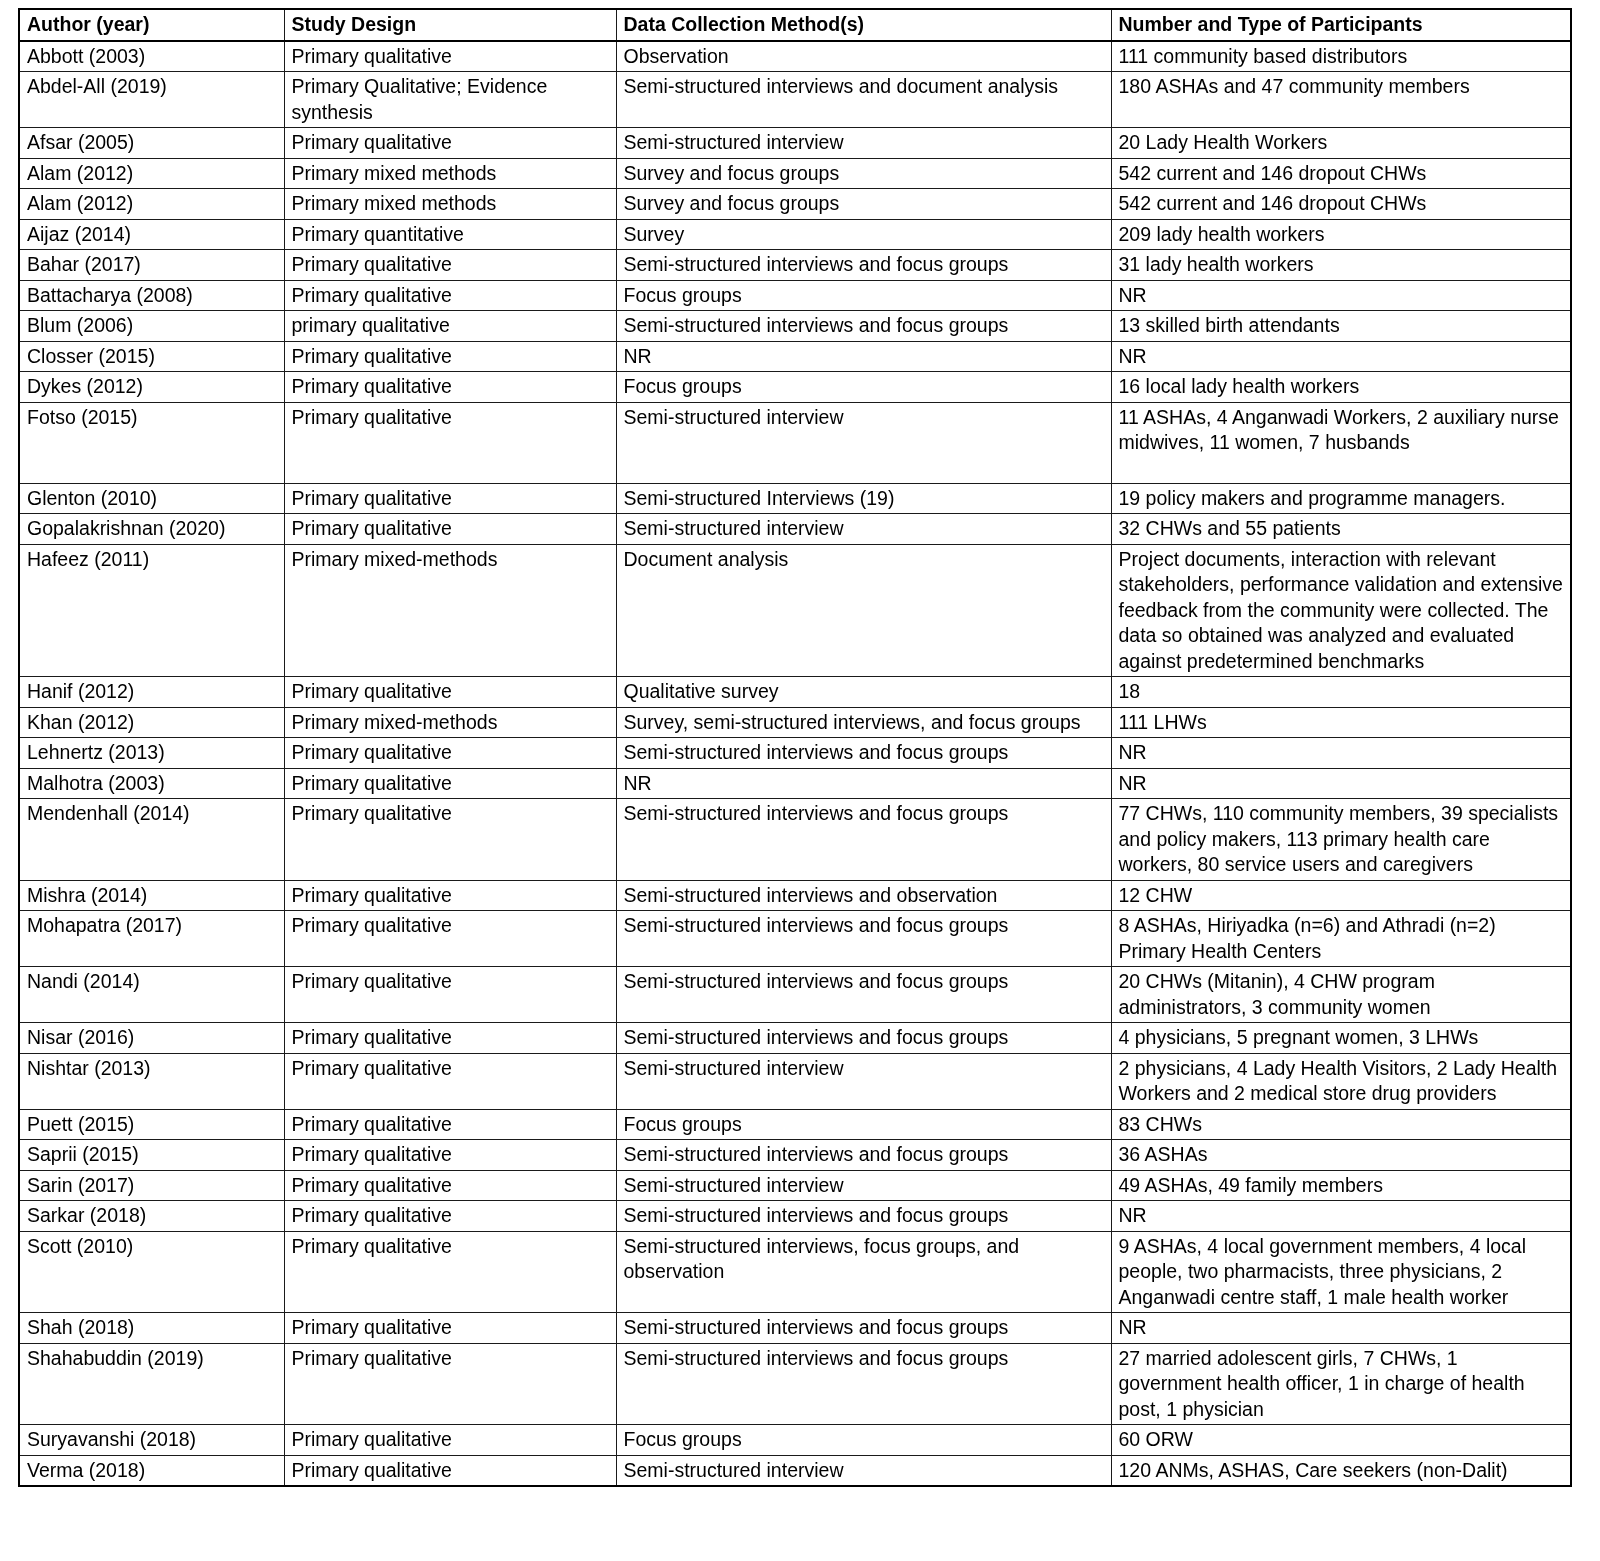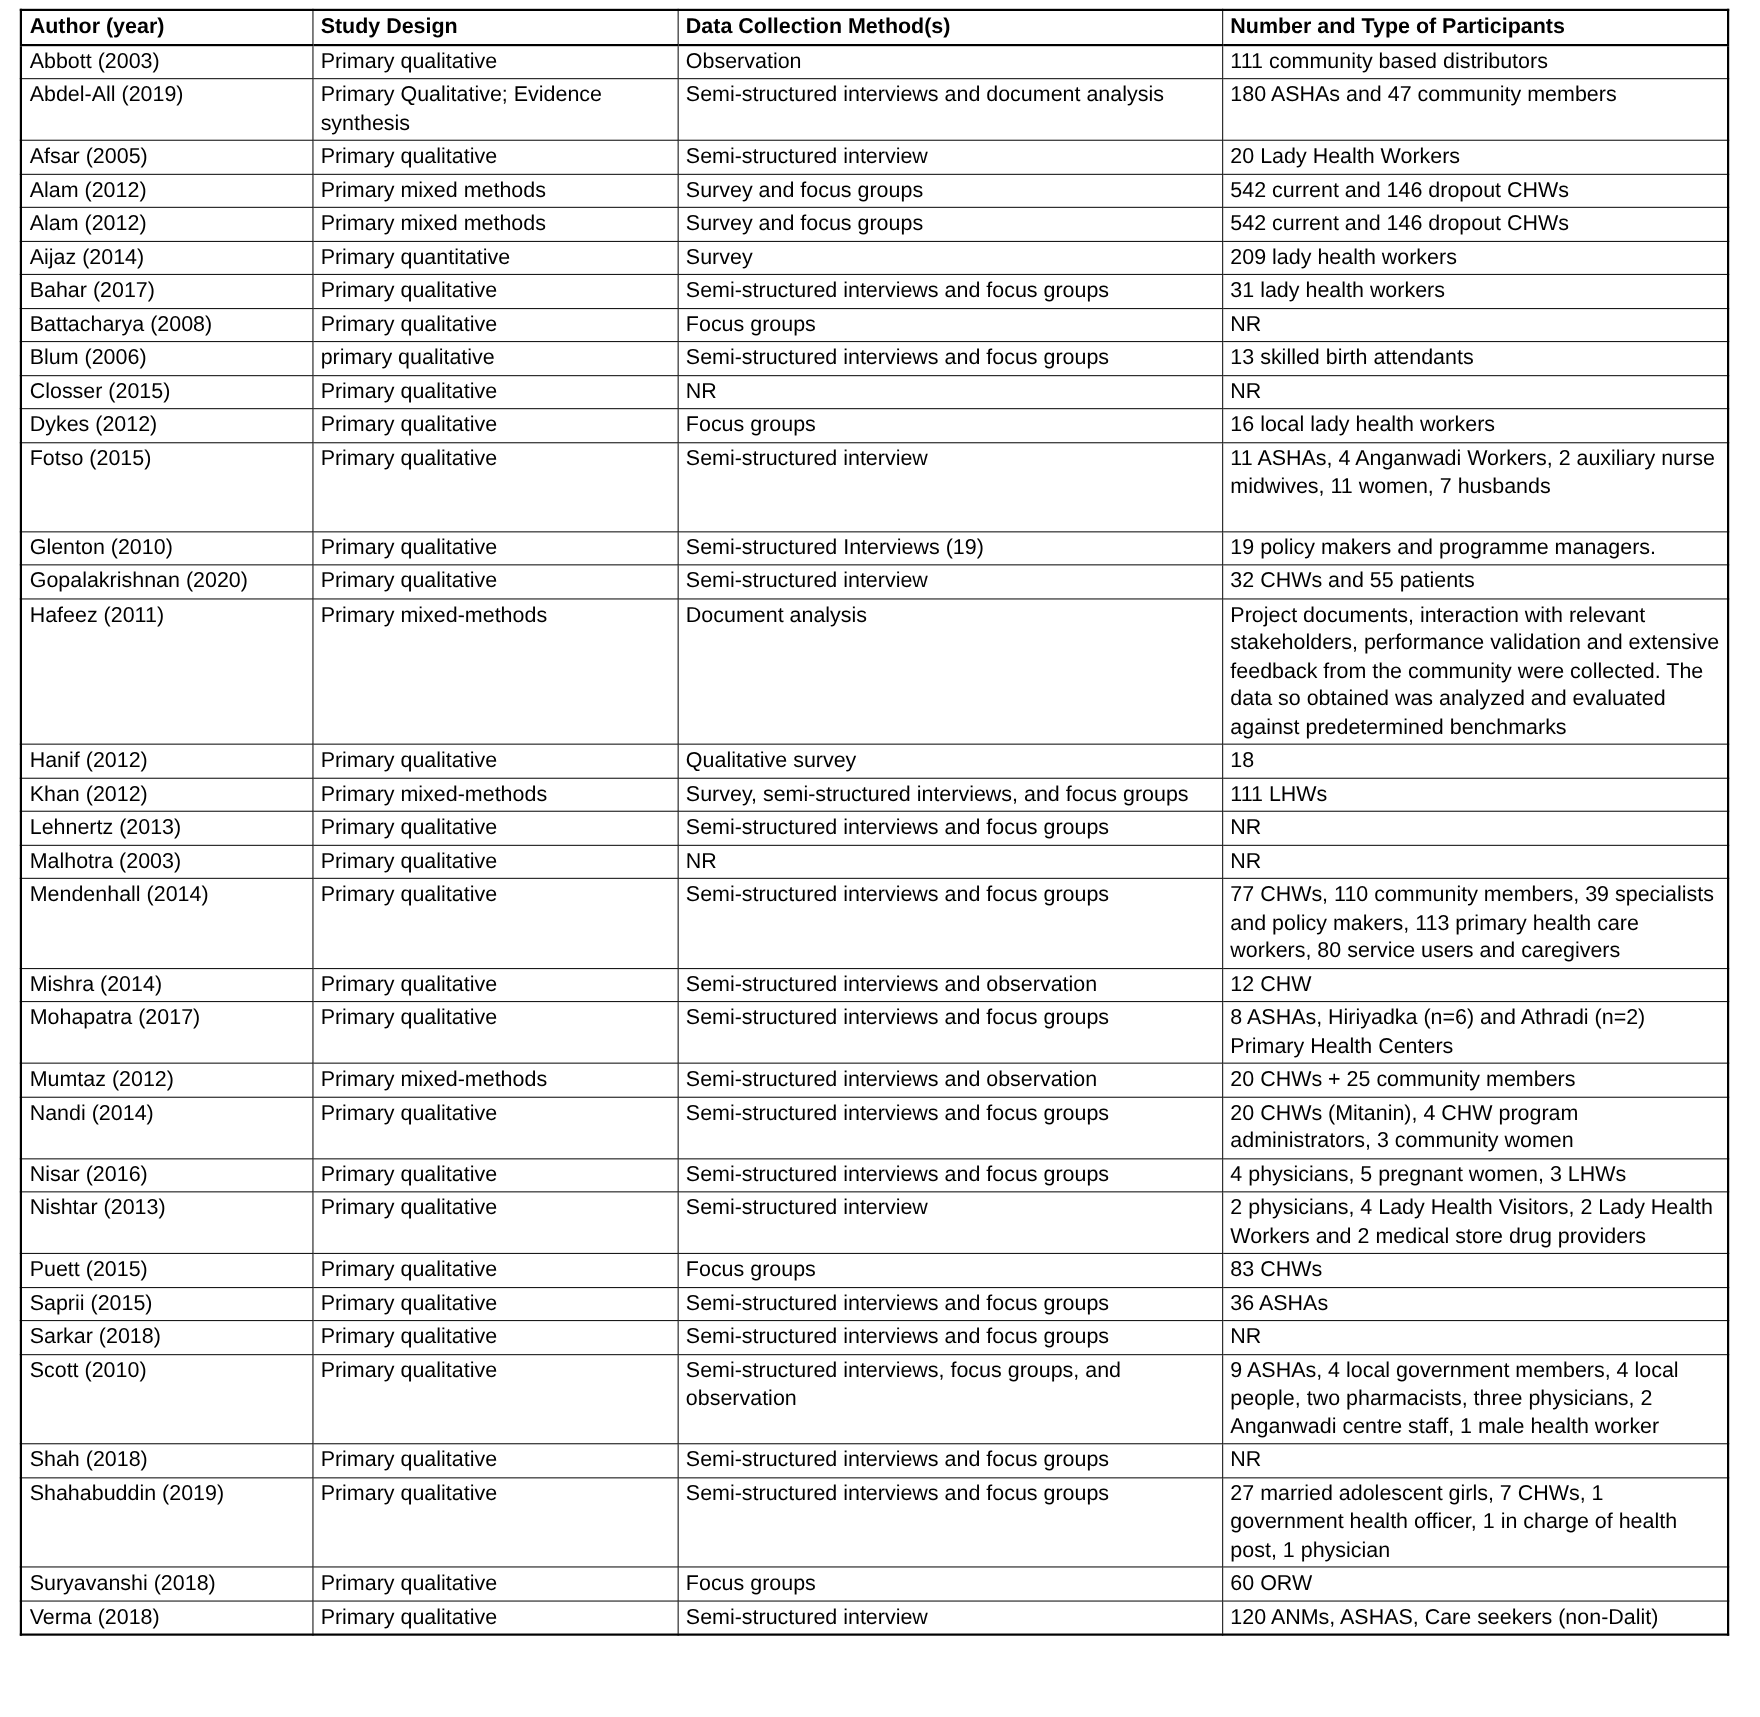--- a/index.html
+++ b/index.html
@@ -383,34 +383,20 @@
           </td>
           <td>
             <span class="cell-text">Semi-structured interviews and focus groups</span>
           </td>
           <td>
             <span class="cell-text">8 ASHAs, Hiriyadka (n=6) and Athradi (n=2) Primary Health Centers</span>
           </td>
         </tr>
         <tr>
           <td>
-            <span class="cell-text">Mumtaz (2012)</span>
-          </td>
-          <td>
-            <span class="cell-text">Primary mixed-methods</span>
-          </td>
-          <td>
-            <span class="cell-text">Semi-structured interviews and observation</span>
-          </td>
-          <td>
-            <span class="cell-text">20 CHWs + 25 community members</span>
-          </td>
-        </tr>
-        <tr>
-          <td>
             <span class="cell-text">Nandi (2014)</span>
           </td>
           <td>
             <span class="cell-text">Primary qualitative</span>
           </td>
           <td>
             <span class="cell-text">Semi-structured interviews and focus groups</span>
           </td>
           <td>
             <span class="cell-text">20 CHWs (Mitanin), 4 CHW program administrators, 3 community women</span>
@@ -463,20 +449,34 @@
             <span class="cell-text">Saprii (2015)</span>
           </td>
           <td>
             <span class="cell-text">Primary qualitative</span>
           </td>
           <td>
             <span class="cell-text">Semi-structured interviews and focus groups</span>
           </td>
           <td>
             <span class="cell-text">36 ASHAs</span>
+          </td>
+        </tr>
+        <tr>
+          <td>
+            <span class="cell-text">Sarin (2017)</span>
+          </td>
+          <td>
+            <span class="cell-text">Primary qualitative</span>
+          </td>
+          <td>
+            <span class="cell-text">Semi-structured interview</span>
+          </td>
+          <td>
+            <span class="cell-text">49 ASHAs, 49 family members</span>
           </td>
         </tr>
         <tr>
           <td>
             <span class="cell-text">Sarkar (2018)</span>
           </td>
           <td>
             <span class="cell-text">Primary qualitative</span>
           </td>
           <td>

